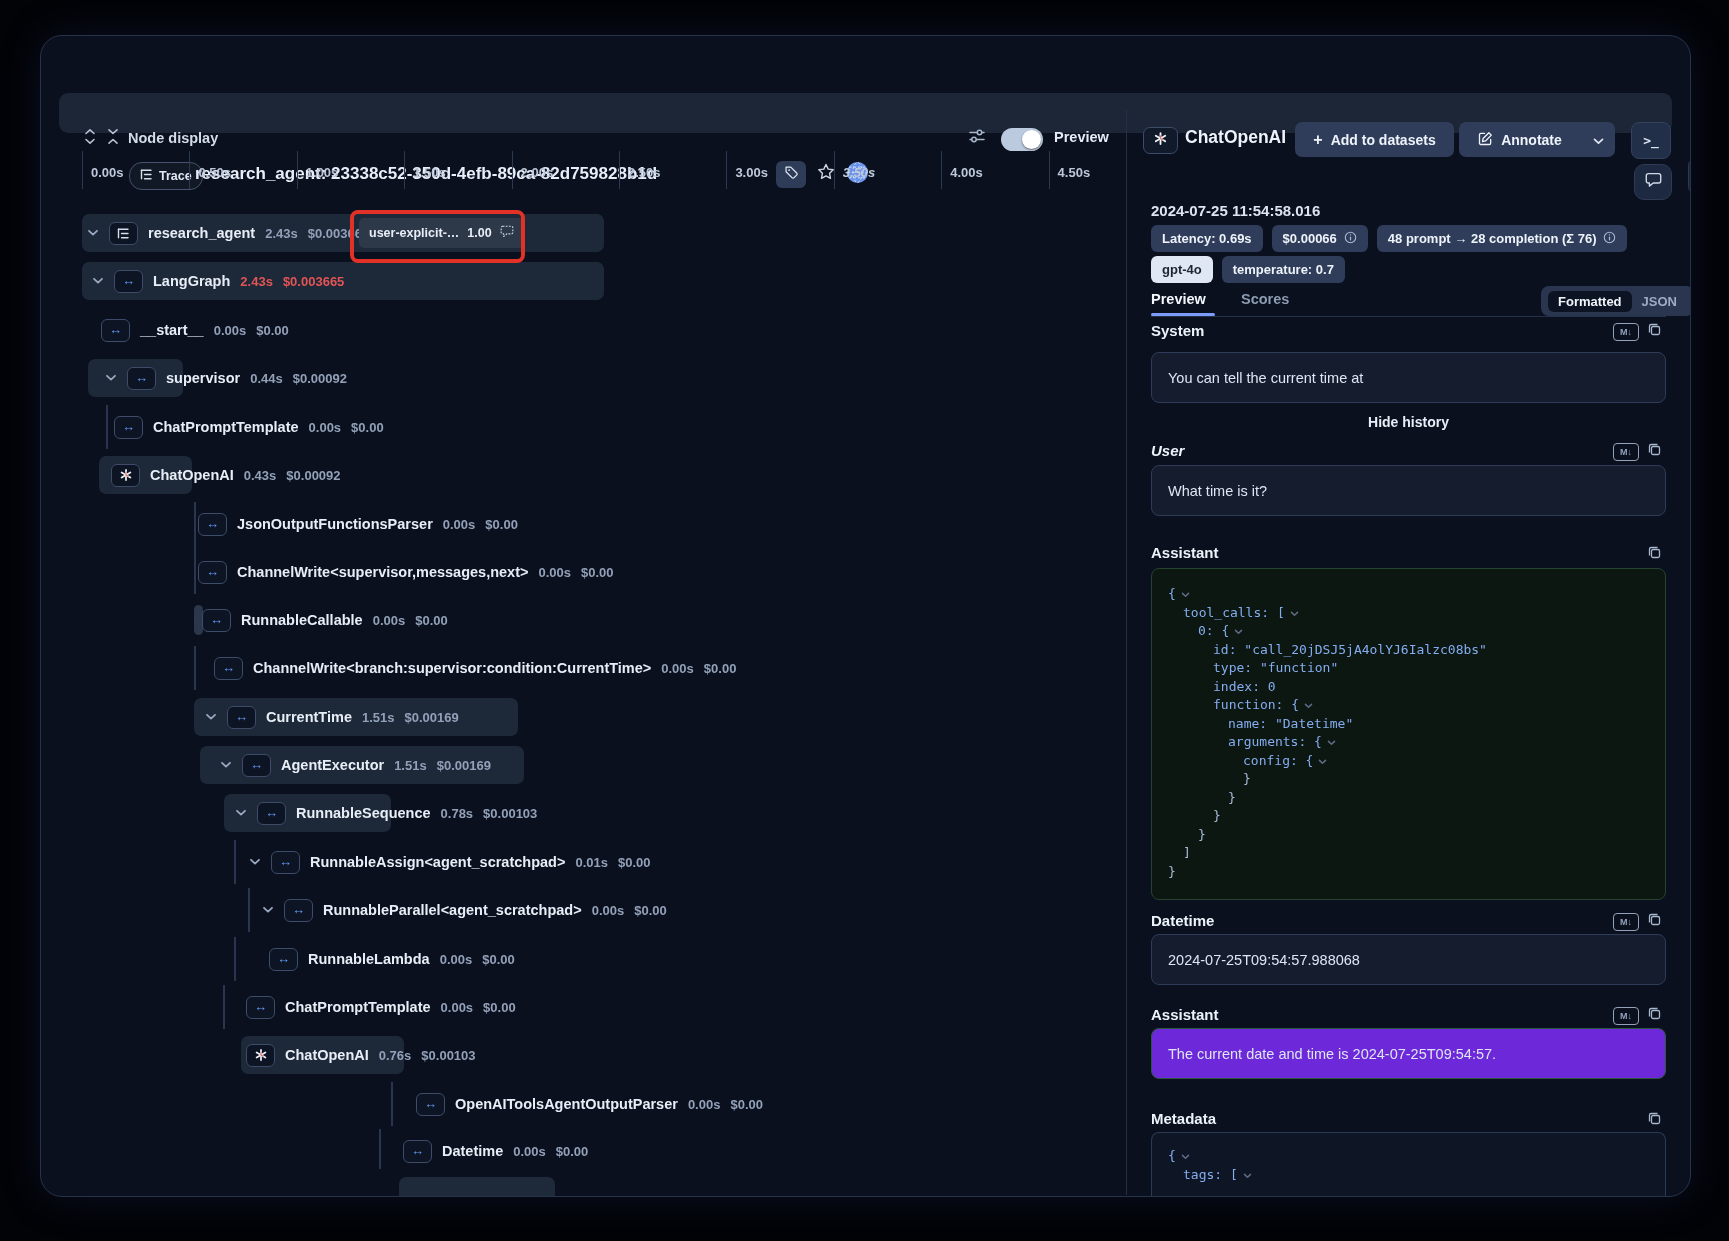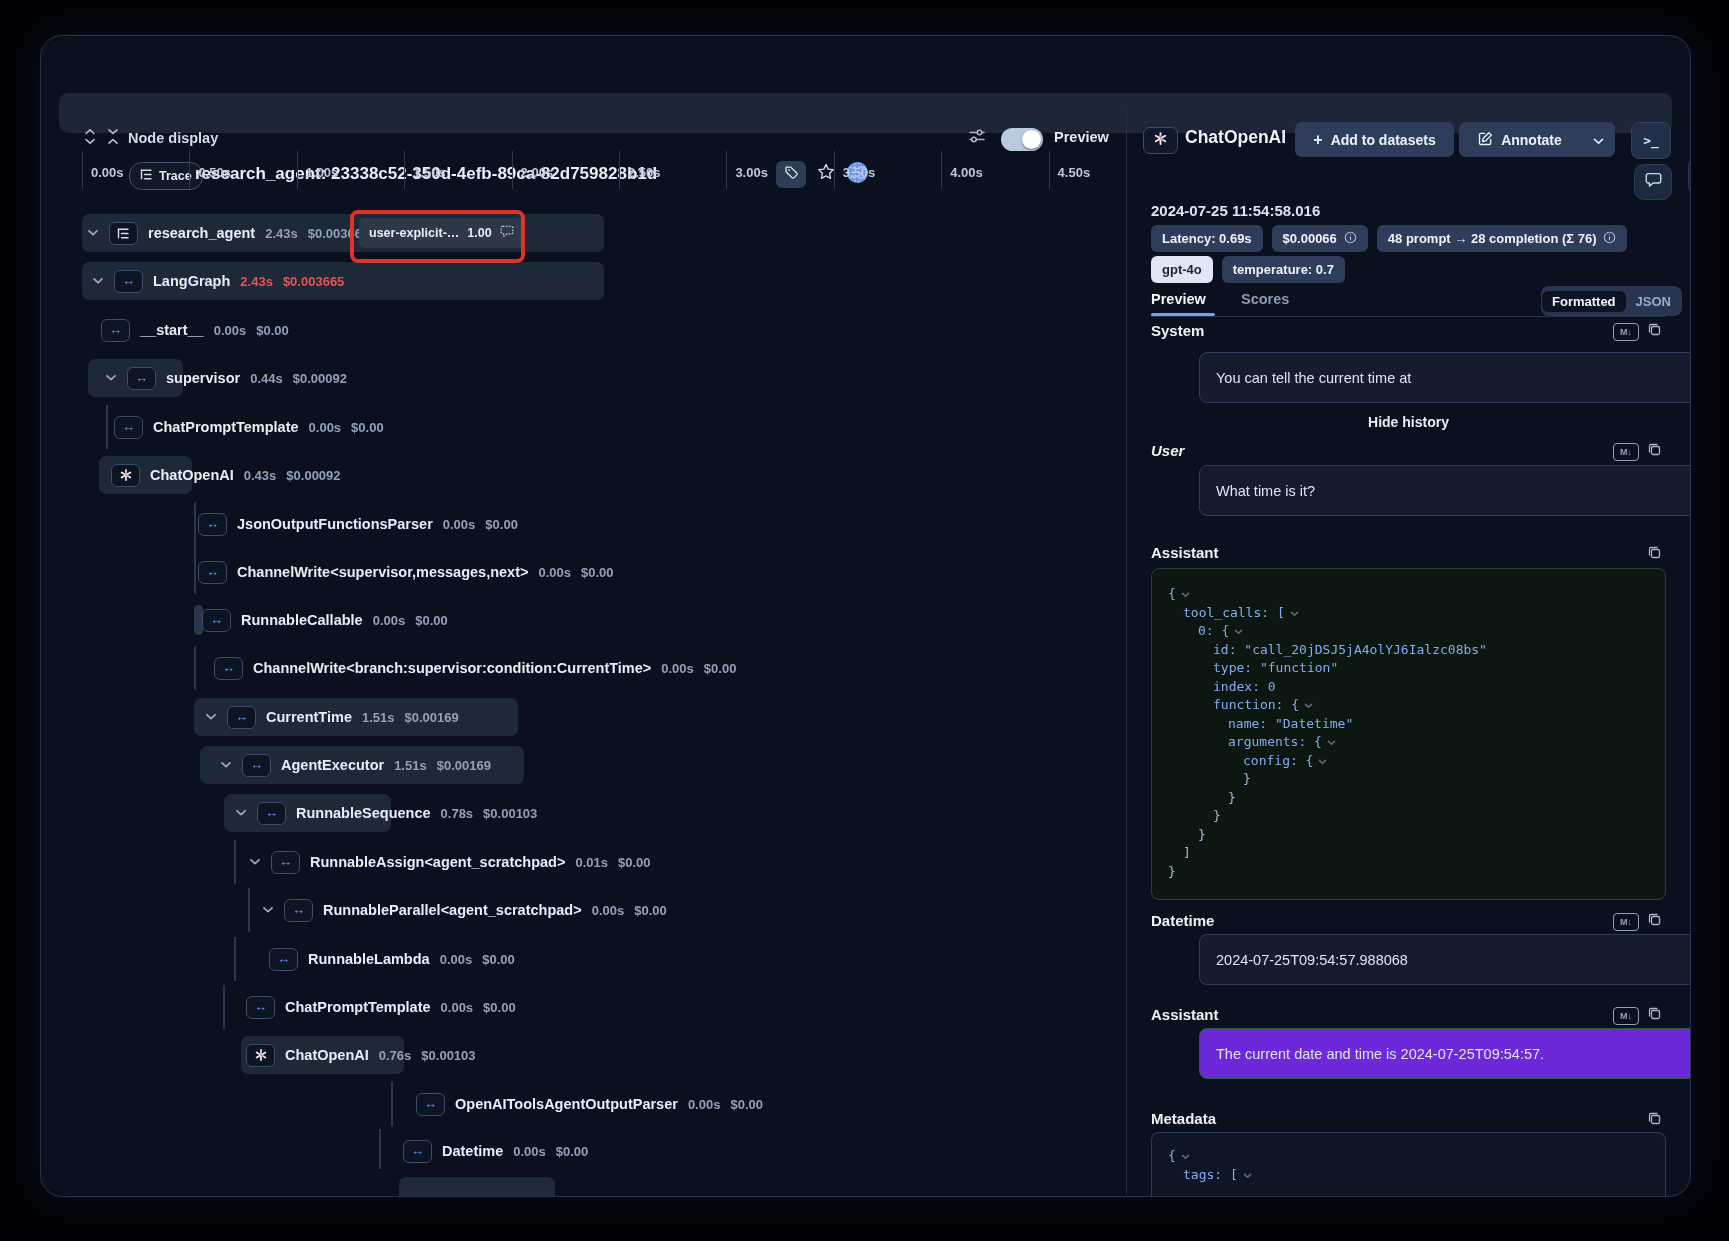--- a/index.html
+++ b/index.html
@@ -60,30 +60,30 @@
   .timestamp{position:absolute;left:1150px;top:201px;font-size:15px;font-weight:600;color:#dce5f1;}
   .badge-row{position:absolute;left:1150px;display:flex;gap:9px;}
   .pill{display:inline-flex;align-items:center;gap:7px;height:27px;padding:0 11px;background:#2f3d5a;
         border-radius:6px;font-size:13px;font-weight:700;color:#eef3fb;white-space:nowrap;}
   .pill.light{background:#dfe6f4;color:#1b2534;}
   .tab{position:absolute;top:290px;font-size:14.5px;font-weight:700;cursor:pointer;}
   .tab.active{color:#f3f7fd;}
   .tab.idle{color:#8d9bb3;}
   .tab-underline{position:absolute;left:1150px;top:312px;width:64px;height:3px;border-radius:2px;background:#7b9cf9;}
   .tab-border{position:absolute;left:1150px;top:315px;width:515px;height:1px;background:#243148;}
-  .seg-wrap{position:absolute;left:1540px;top:285px;height:30px;display:flex;align-items:center;padding:0 1px;
+  .seg-wrap{position:absolute;left:1540px;top:285px;height:30px;display:flex;align-items:center;padding:0 7px;
             background:#2a3650;border-radius:8px;}
   .seg{padding:3px 10px;font-size:13px;border-radius:6px;cursor:pointer;}
   .seg.active{background:#0c1423;color:#f2f6fc;font-weight:700;}
   .seg.idle{color:#9cabc2;font-weight:600;}
   .seclabel{position:absolute;left:1150px;font-size:15px;font-weight:700;color:#eef3fb;}
   .mdicon{position:absolute;width:24px;height:16px;border:1.3px solid #93a2ba;border-radius:4px;color:#93a2ba;
           font-size:9px;font-weight:700;display:flex;align-items:center;justify-content:center;cursor:pointer;}
   .rbox{position:absolute;left:1150px;width:515px;height:51px;background:#141c2e;border:1px solid #2e3c59;
-        border-radius:8px;display:flex;align-items:center;box-sizing:border-box;margin-left:48px;}
+        border-radius:8px;display:flex;align-items:center;box-sizing:border-box;}
   .rbox .txt{margin-left:16px;font-size:14.5px;color:#dde6f2;}
   .rbox.green{background:#6d28d9;border-color:#2c5840;}
   .codebox{position:absolute;left:1150px;width:515px;background:#0d1711;border:1px solid #264331;border-radius:8px;
            box-sizing:border-box;}
   .codebox.blue{background:#0e1524;border-color:#2b3a55;border-radius:8px 8px 0 0;border-bottom:none;overflow:hidden;}
   .codeline{font-family:"DejaVu Sans Mono",monospace;font-size:13px;line-height:18.5px;height:18.5px;
             display:flex;align-items:center;gap:5px;white-space:pre;color:#84adf0;}
   .codeline.close{color:#a7bcd8;}
   .hide-history{position:absolute;left:1150px;top:413px;width:515px;text-align:center;font-size:14px;
                 font-weight:600;color:#e9eff9;cursor:pointer;}
@@ -168,21 +168,21 @@
           <div class="ticklabel nowrap" style="left: 304.8px;">1.00s</div>
           <div class="tickline" style="left: 403.2px;"></div>
           <div class="ticklabel nowrap" style="left: 412.2px;">1.50s</div>
           <div class="tickline" style="left: 510.6px;"></div>
           <div class="ticklabel nowrap" style="left: 519.6px;">2.00s</div>
           <div class="tickline" style="left: 618px;"></div>
           <div class="ticklabel nowrap" style="left: 627px;">2.50s</div>
           <div class="tickline" style="left: 725.4px;"></div>
           <div class="ticklabel nowrap" style="left: 734.4px;">3.00s</div>
           <div class="tickline" style="left: 832.8px;"></div>
-          <div class="ticklabel nowrap" style="left: 841.8px;">3.50s</div>
+          <div class="ticklabel nowrap" style="left: 841.8px; font-style: italic;">3.50s</div>
           <div class="tickline" style="left: 940.2px;"></div>
           <div class="ticklabel nowrap" style="left: 949.2px;">4.00s</div>
           <div class="tickline" style="left: 1047.6px;"></div>
           <div class="ticklabel nowrap" style="left: 1056.6px;">4.50s</div>
         </div>
   <div id="tree">
           <div class="tbar" style="left: 81px; top: 213px; width: 521.964px;"></div>
           <div class="trow" style="left: 85px; top: 215px;">
             <div class="chev">
               <svg width="12" height="8" viewBox="0 0 12 8" fill="none">

